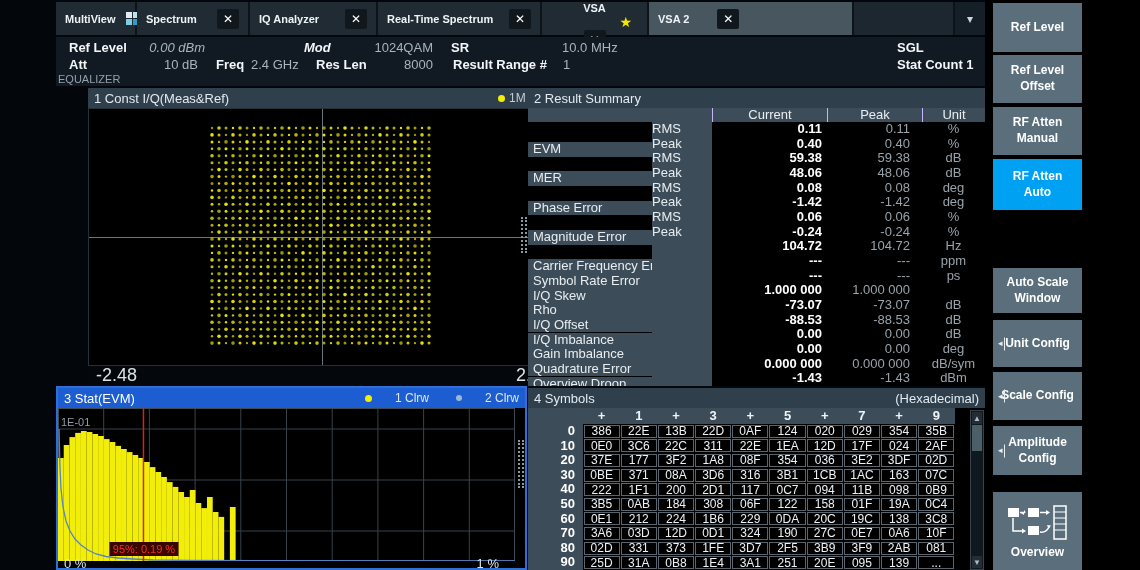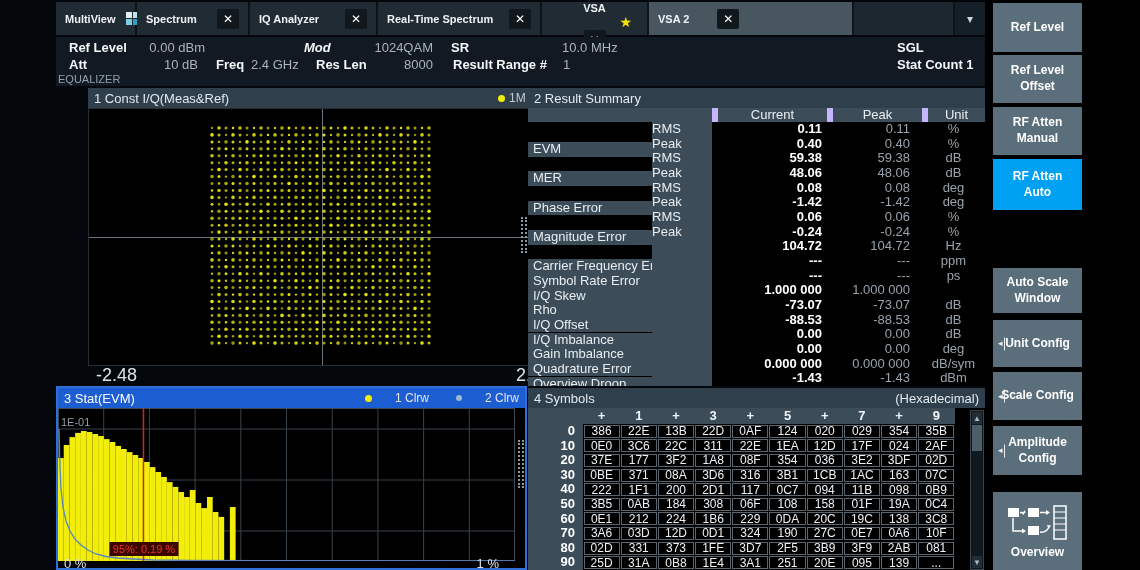--- a/index.html
+++ b/index.html
@@ -37,21 +37,21 @@
   
   #panel1{left:56px;top:88px;width:471px;height:296px;background:#04080c;margin-left:32px;}
   #p1plot{position:absolute;left:0;top:20px;width:471px;height:258px;background:#000;border:1px solid #262f36;box-sizing:border-box;}
   #p1foot{position:absolute;left:0;bottom:0;width:100%;height:18px;display:flex;justify-content:space-between;
           align-items:center;padding:0 8px;box-sizing:border-box;color:#dbe3e9;font-size:18px;}
   
   #panel2{left:528px;top:88px;width:457px;height:298px;}
   .rs-grid{display:grid;grid-template-columns:124px 60px 115px 95px 63px;}
   #rs-head{position:absolute;left:0;top:20px;width:457px;height:14px;}
   #rs-head div{background:#3c4d59;color:#e9eef1;font-size:13px;text-align:center;line-height:14px;}
-  #rs-head .hsep{border-left:6px solid #c4b5fd;box-sizing:border-box;}
+  #rs-head .hsep{border-left:1px solid #c4b5fd;box-sizing:border-box;}
   #rs-body{position:absolute;left:0;top:34px;width:457px;}
   .rs-row{display:grid;grid-template-columns:124px 60px 115px 95px 63px;height:14.67px;font-size:13px;line-height:14.6px;}
   .rs-name{background:#3c4d59;color:#e8edf0;padding-left:5px;white-space:nowrap;margin-top:20px;}
   .rs-sub{background:#3c4d59;color:#e8edf0;}
   .rs-cur{background:#000;color:#fff;font-weight:bold;text-align:right;padding-right:5px;}
   .rs-peak{background:#000;color:#99a3ab;text-align:right;padding-right:12px;}
   .rs-unit{background:#000;color:#99a3ab;text-align:center;}
   .rs-row.sep .rs-cur,.rs-row.sep .rs-peak,.rs-row.sep .rs-unit{border-bottom:1px solid #c9d1d7;box-sizing:border-box;}
   
   #panel3{left:56px;top:386px;width:471px;height:184px;border:2px solid #2e6fd8;box-sizing:border-box;background:#000;}
@@ -122,21 +122,21 @@
     <span class="close-btn" style="margin-left:28px;">✕</span>
   </div>
   <div class="tab-filler"></div>
   <div class="tab-dropdown">
     <span>▾</span>
   </div>
 </div>
 
 <div class="settings">
   <span class="s-label" style="left:13px;top:3px;">Ref Level</span>
-  <span class="s-value" style="left:60px;top:3px;width:89px;text-align:right;">0.00 dBm</span>
+  <span class="s-value" style="left:60px;top:3px;width:89px;text-align:right;font-style:italic;">0.00 dBm</span>
   <span class="s-label" style="left:248px;top:3px;font-style:italic;">Mod</span>
   <span class="s-value" style="left:300px;top:3px;width:77px;text-align:right;">1024QAM</span>
   <span class="s-label" style="left:395px;top:3px;">SR</span>
   <span class="s-value" style="left:506px;top:3px;">10.0 MHz</span>
   <span class="s-label" style="left:841px;top:3px;">SGL</span>
 
   <span class="s-label" style="left:13px;top:20px;">Att</span>
   <span class="s-value" style="left:60px;top:20px;width:82px;text-align:right;">10 dB</span>
   <span class="s-label" style="left:160px;top:20px;">Freq</span>
   <span class="s-value" style="left:195px;top:20px;">2.4 GHz</span>
@@ -1486,21 +1486,21 @@
         <div class="sym-cell">098</div>
         <div class="sym-cell">0B9</div>
       </div>
       <div class="sym-row">
         <div class="sym-lab">50</div>
         <div class="sym-cell">3B5</div>
         <div class="sym-cell">0AB</div>
         <div class="sym-cell">184</div>
         <div class="sym-cell">308</div>
         <div class="sym-cell">06F</div>
-        <div class="sym-cell">108</div>
+        <div class="sym-cell">122</div>
         <div class="sym-cell">158</div>
         <div class="sym-cell">01F</div>
         <div class="sym-cell">19A</div>
         <div class="sym-cell">0C4</div>
       </div>
       <div class="sym-row">
         <div class="sym-lab">60</div>
         <div class="sym-cell">0E1</div>
         <div class="sym-cell">212</div>
         <div class="sym-cell">224</div>

